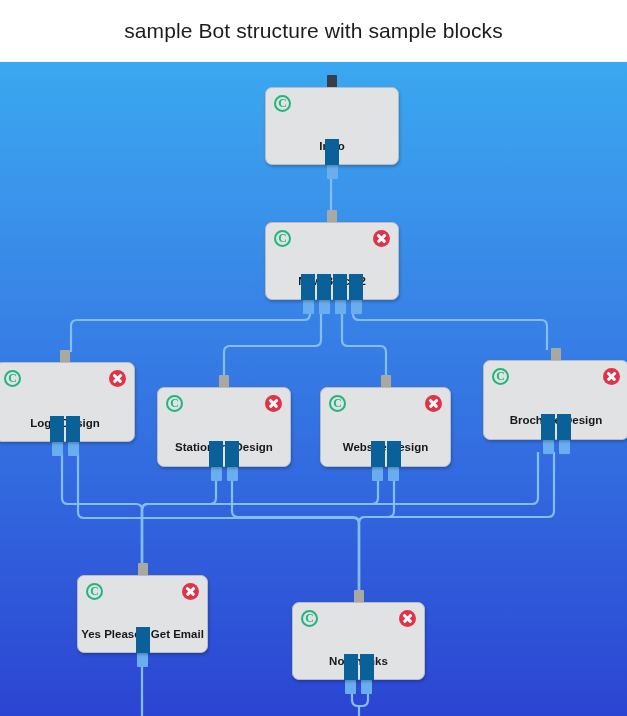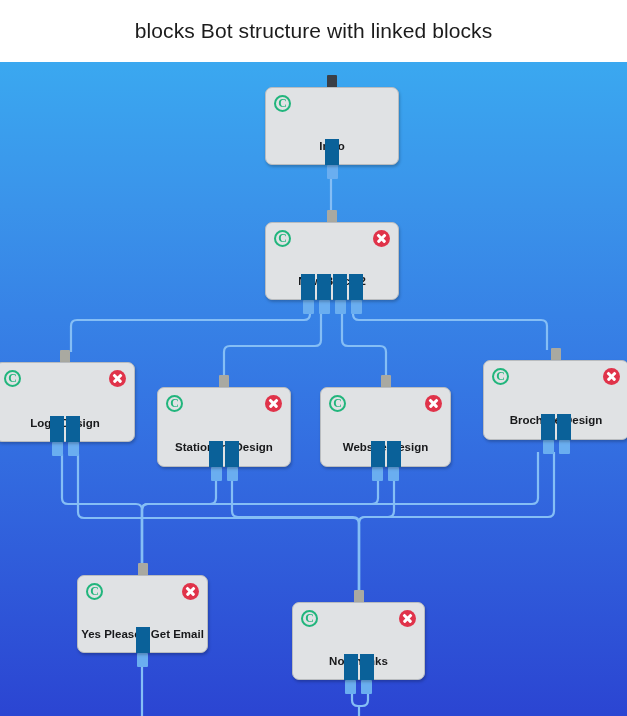--- a/index.html
+++ b/index.html
@@ -147,21 +147,21 @@
     border-radius: 1px;
     z-index: 4;
   }
 </style>
 </head>
 <body>
 
 <div id="page">
 
   <div id="title-bar">
-    <div id="page-title">blocks Bot structure with linked blocks</div>
+    <div id="page-title">sample Bot structure with sample blocks</div>
   </div>
 
   <div id="canvas" style="background: linear-gradient(rgb(58, 168, 240) 0%, rgb(58, 147, 234) 22%, rgb(52, 114, 226) 55%, rgb(43, 69, 210) 100%);">
     <svg id="wire-layer" width="627" height="654" viewBox="0 0 627 654">
         <path d="M 331,112 L 331,152" fill="none" stroke="#85bef5" stroke-width="2.2" stroke-linecap="butt"></path>
         <path d="M 310,240 L 310,252 Q 310,258 304,258 L 77,258 Q 71,258 71,264 L 71,290" fill="none" stroke="#85bef5" stroke-width="2.2" stroke-linecap="butt"></path>
         <path d="M 321,240 L 321,278 Q 321,284 315,284 L 230,284 Q 224,284 224,290 L 224,315" fill="none" stroke="#85bef5" stroke-width="2.2" stroke-linecap="butt"></path>
         <path d="M 342,240 L 342,278 Q 342,284 348,284 L 380,284 Q 386,284 386,290 L 386,315" fill="none" stroke="#85bef5" stroke-width="2.2" stroke-linecap="butt"></path>
         <path d="M 353,240 L 353,252 Q 353,258 359,258 L 541,258 Q 547,258 547,264 L 547,288" fill="none" stroke="#85bef5" stroke-width="2.2" stroke-linecap="butt"></path>
         <path d="M 62,392 L 62,436 Q 62,442 68,442 L 136,442 Q 142,442 142,448 L 142,503" fill="none" stroke="#85bef5" stroke-width="2.2" stroke-linecap="butt"></path>

